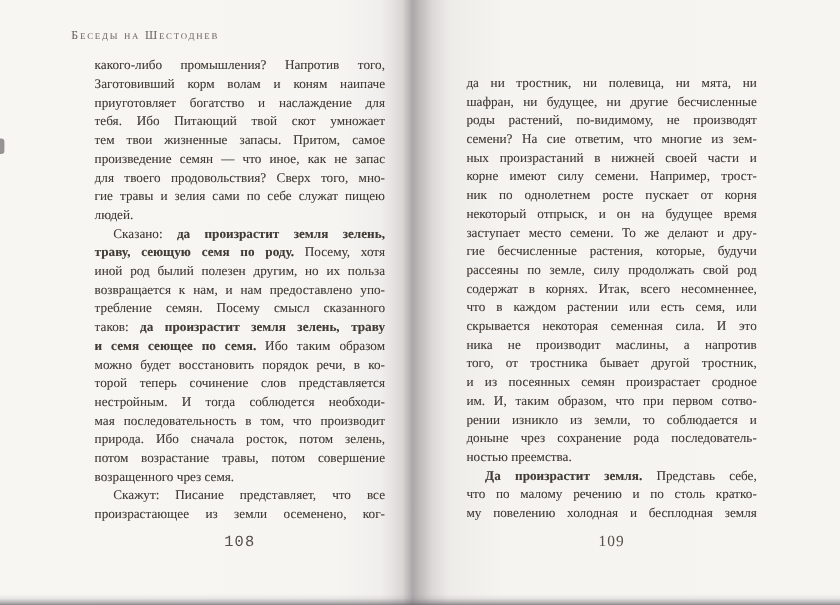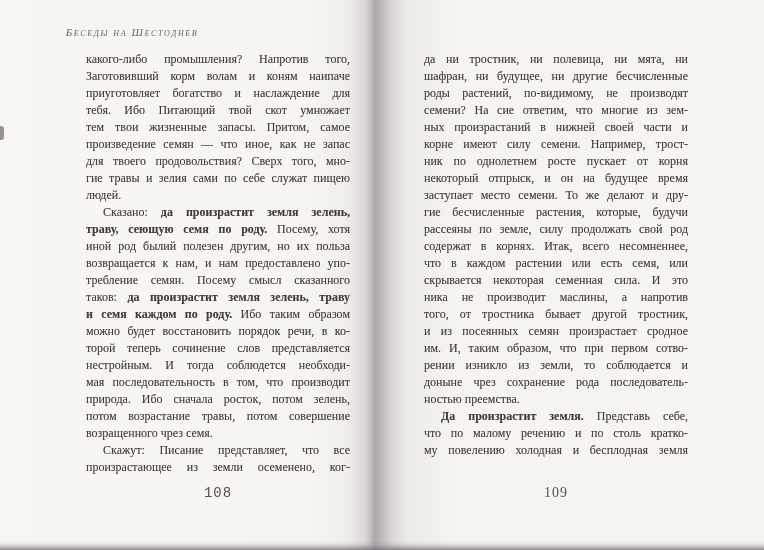--- a/index.html
+++ b/index.html
@@ -77,53 +77,53 @@
     color: #57504a;
   }
   .col-left { left: 86px; }
 </style>
 </head>
 <body>
 
 <div class="spread">
 
   <div class="page left">
-    <div class="running-header col-left" style="left:0;font-style:italic;">Беседы на Шестоднев</div>
+    <div class="running-header col-left" style="left:0;">Беседы на Шестоднев</div>
     <div class="text-column" style="left:86px;">
         <div class="line"><span>какого-либо промышления? Напротив того,</span></div>
         <div class="line"><span>Заготовивший корм волам и коням наипаче</span></div>
         <div class="line"><span>приуготовляет богатство и наслаждение для</span></div>
         <div class="line"><span>тебя. Ибо Питающий твой скот умножает</span></div>
         <div class="line"><span>тем твои жизненные запасы. Притом, самое</span></div>
         <div class="line"><span>произведение семян — что иное, как не запас</span></div>
         <div class="line"><span>для твоего продовольствия? Сверх того, мно-</span></div>
         <div class="line"><span>гие травы и зелия сами по себе служат пищею</span></div>
         <div class="line last"><span>людей.</span></div>
         <div class="line indent"><span>Сказано: </span><b>да произрастит земля зелень,</b></div>
         <div class="line"><b>траву, сеющую семя по роду.</b><span> Посему, хотя</span></div>
         <div class="line"><span>иной род былий полезен другим, но их польза</span></div>
         <div class="line"><span>возвращается к нам, и нам предоставлено упо-</span></div>
         <div class="line"><span>требление семян. Посему смысл сказанного</span></div>
         <div class="line"><span>таков: </span><b>да произрастит земля зелень, траву</b></div>
-        <div class="line"><b>и семя каждом по роду.</b><span> Ибо таким образом</span></div>
+        <div class="line"><b>и семя сеющее по семя.</b><span> Ибо таким образом</span></div>
         <div class="line"><span>можно будет восстановить порядок речи, в ко-</span></div>
         <div class="line"><span>торой теперь сочинение слов представляется</span></div>
         <div class="line"><span>нестройным. И тогда соблюдется необходи-</span></div>
         <div class="line"><span>мая последовательность в том, что производит</span></div>
         <div class="line"><span>природа. Ибо сначала росток, потом зелень,</span></div>
         <div class="line"><span>потом возрастание травы, потом совершение</span></div>
         <div class="line last"><span>возращенного чрез семя.</span></div>
         <div class="line indent"><span>Скажут: Писание представляет, что все</span></div>
         <div class="line"><span>произрастающее из земли осеменено, ког-</span></div>
       </div>
     <div class="page-number" style="left:86px;font-family:Liberation Mono, monospace;">108</div>
   </div>
 
   <div class="page right">
-    <div class="text-column" style="left:42px;">
+    <div class="text-column" style="left:42px;margin-top:16px;">
         <div class="line"><span>да ни тростник, ни полевица, ни мята, ни</span></div>
         <div class="line"><span>шафран, ни будущее, ни другие бесчисленные</span></div>
         <div class="line"><span>роды растений, по-видимому, не производят</span></div>
         <div class="line"><span>семени? На сие ответим, что многие из зем-</span></div>
         <div class="line"><span>ных произрастаний в нижней своей части и</span></div>
         <div class="line"><span>корне имеют силу семени. Например, трост-</span></div>
         <div class="line"><span>ник по однолетнем росте пускает от корня</span></div>
         <div class="line"><span>некоторый отпрыск, и он на будущее время</span></div>
         <div class="line"><span>заступает место семени. То же делают и дру-</span></div>
         <div class="line"><span>гие бесчисленные растения, которые, будучи</span></div>

